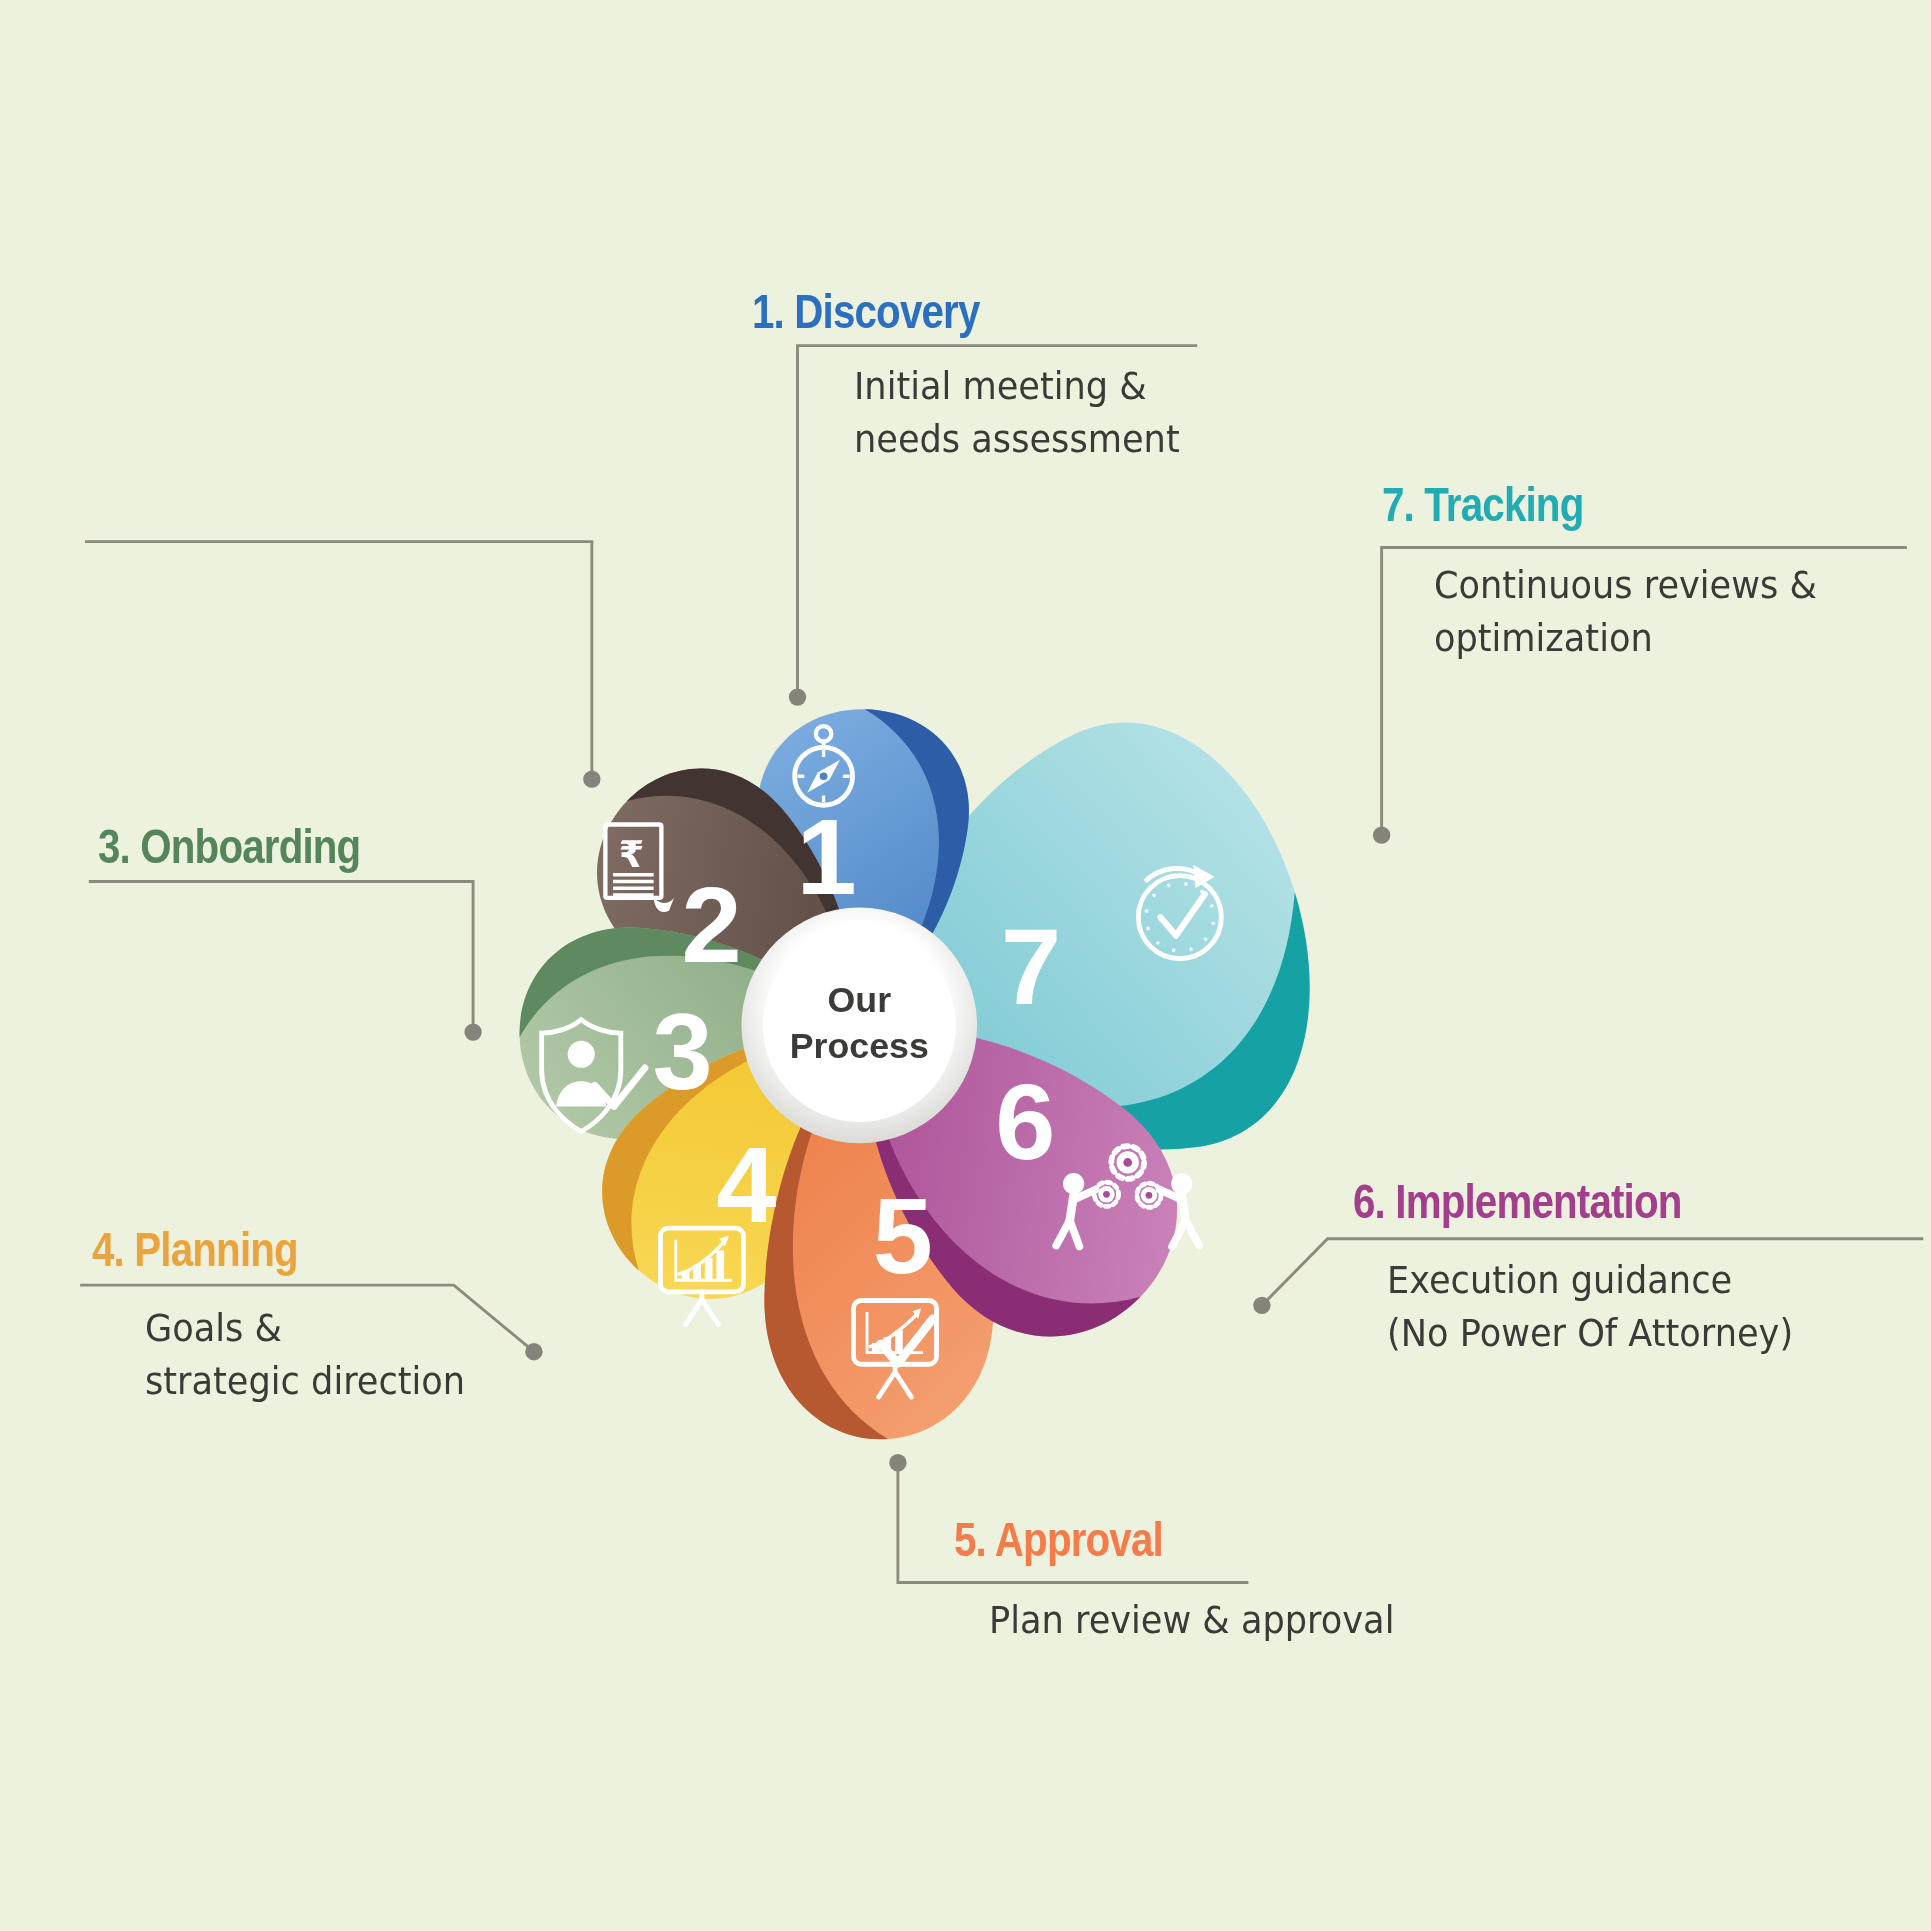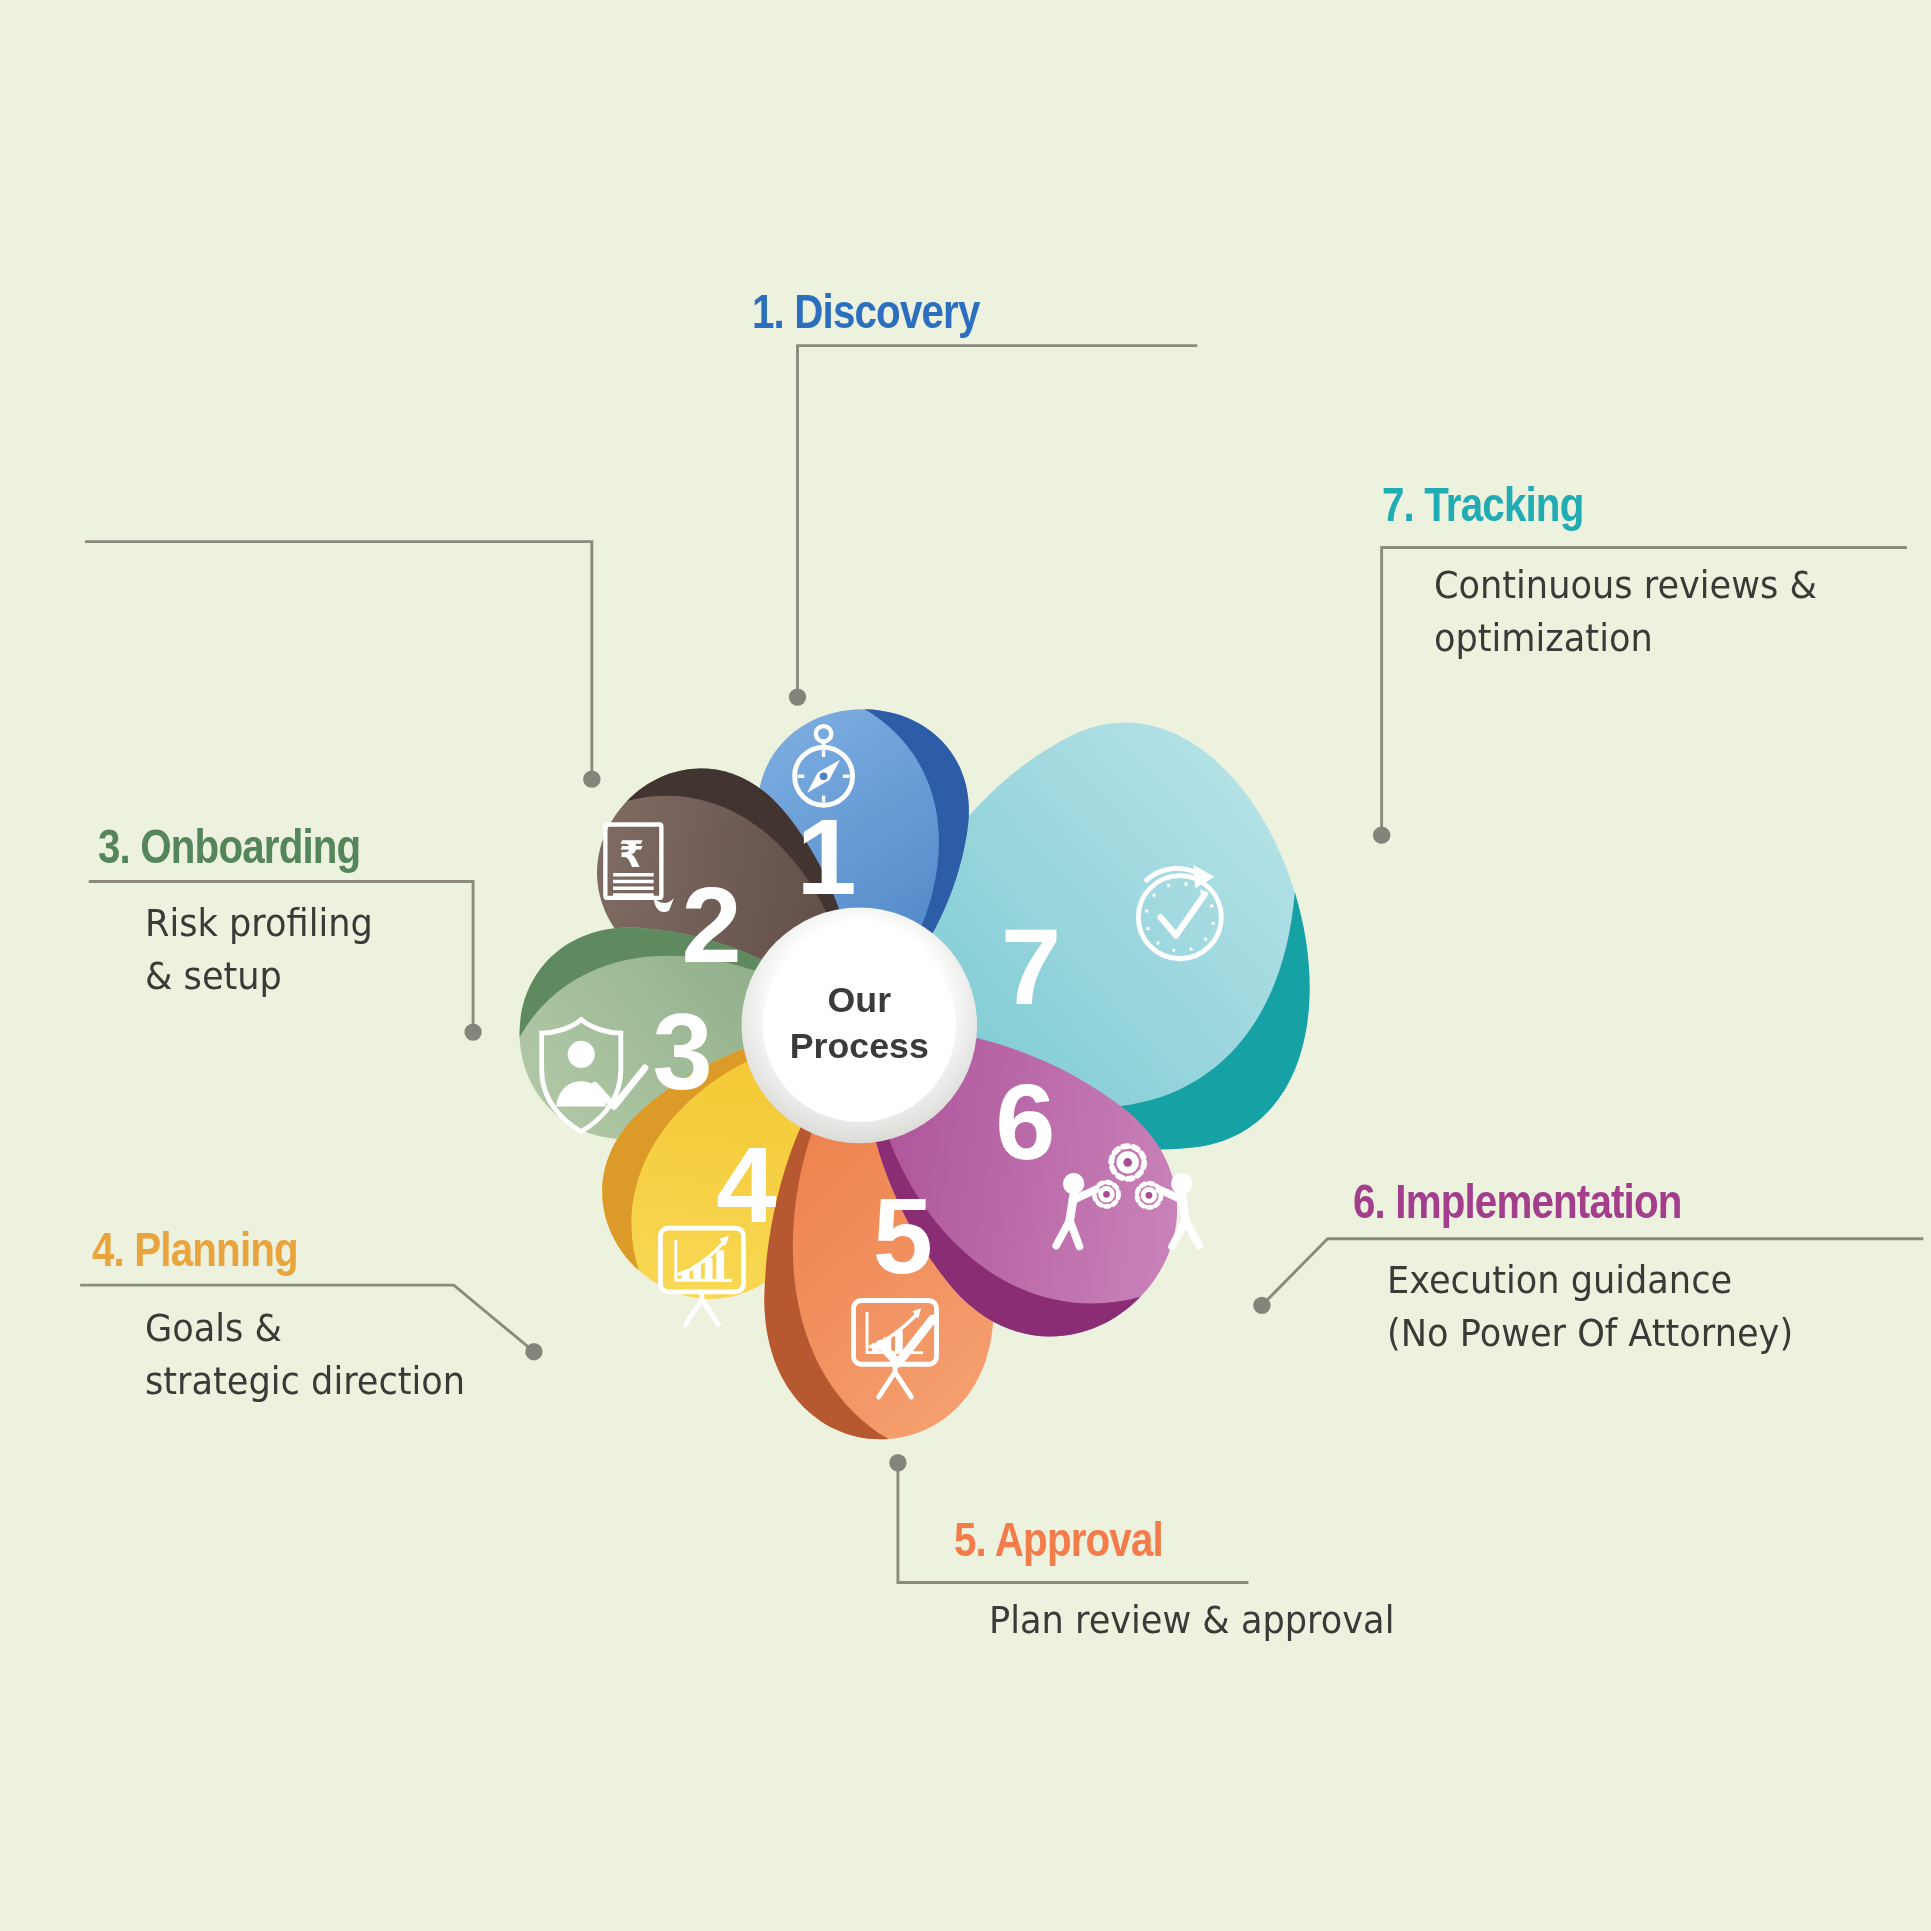--- a/index.html
+++ b/index.html
@@ -222,31 +222,31 @@
       <circle cx="890" cy="1062" r="122" fill="url(#cg)"></circle>
       <circle cx="890" cy="1062" r="100" fill="#ffffff"></circle>
       <text x="890" y="1048" text-anchor="middle" font-size="37" font-weight="bold" fill="#3b3b39">Our</text>
       <text x="890" y="1096" text-anchor="middle" font-size="37" font-weight="bold" fill="#3b3b39">Process</text>
     </g>
   </svg>
 
   <div class="label" style="left:752px;top:284px">
     <div class="step-heading c1">1. Discovery</div>
   </div>
+  <div class="label" style="left:854px;top:361px">
+    <div class="step-desc">
+      <div>Initial meeting &amp;</div>
+      <div>needs assessment</div>
+    </div>
+  </div>
 
 
   <div class="label" style="left:98px;top:819px">
     <div class="step-heading c3">3. Onboarding</div>
   </div>
-  <div class="label" style="left:145px;top:898px">
-    <div class="step-desc">
-      <div>Risk profiling</div>
-      <div>&amp; setup</div>
-    </div>
-  </div>
 
   <div class="label" style="left:92px;top:1222px">
     <div class="step-heading c4">4. Planning</div>
   </div>
   <div class="label" style="left:145px;top:1303px">
     <div class="step-desc">
       <div>Goals &amp;</div>
       <div>strategic direction</div>
     </div>
   </div>

